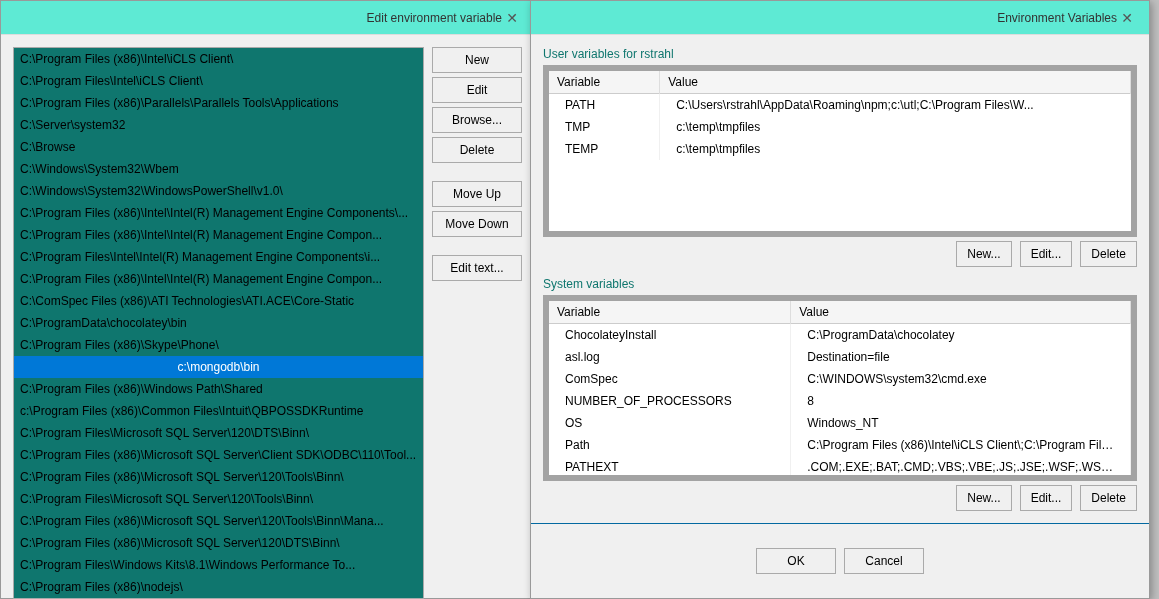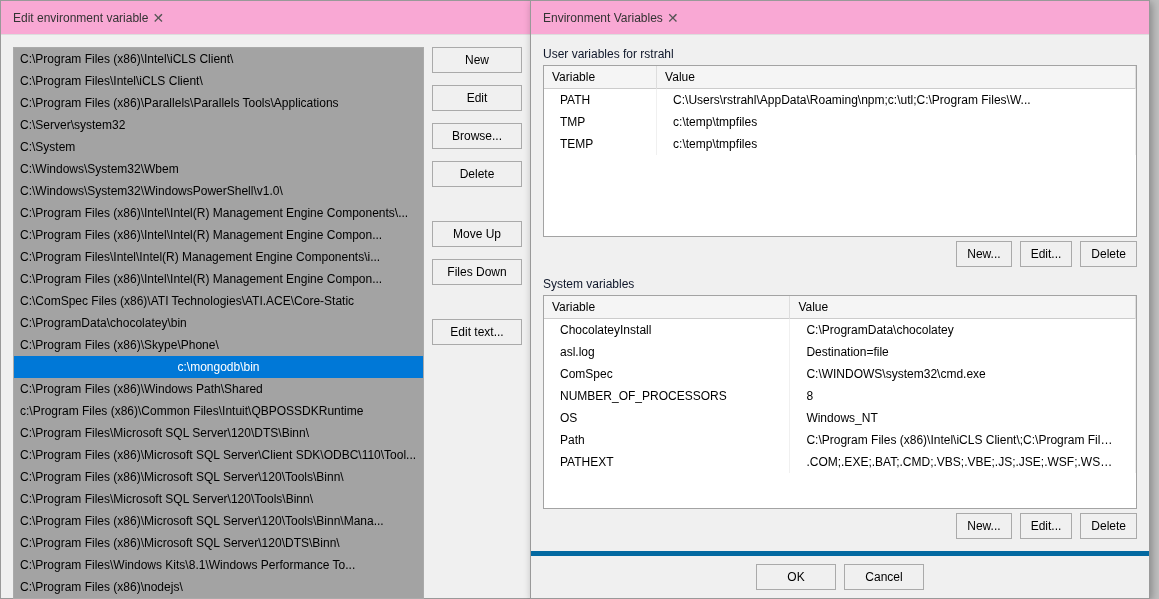--- a/index.html
+++ b/index.html
@@ -40,25 +40,25 @@
       background: #f0f0f0;
       border: 1px solid #999;
       box-shadow: 2px 2px 8px rgba(0,0,0,0.3);
       display: flex;
       flex-direction: column;
       position: absolute;
       left: 530px;
       top: 0;
     }
     .title-bar {
-      background: #f9a8d4;
+      background: #5eead4;
       padding: 8px 12px;
       display: flex;
       align-items: center;
-      justify-content: flex-start;
+      justify-content: flex-end;
       border-bottom: 1px solid #ddd;
       height: 34px;
     }
     .title-bar-text {
       font-size: 12px;
       color: #333;
     }
     .close-btn {
       width: 20px;
       height: 20px;
@@ -74,38 +74,38 @@
     }
     .dialog-content {
       display: flex;
       flex: 1;
       padding: 12px;
       gap: 8px;
     }
     .list-container {
       flex: 1;
       border: 1px solid #aaa;
-      background: #a3a3a3;
+      background: #0f766e;
       overflow-y: auto;
     }
     .list-item {
       padding: 2px 6px;
       cursor: pointer;
       white-space: nowrap;
       overflow: hidden;
       text-overflow: ellipsis;
       font-size: 12px;
       color: #000;
       line-height: 18px;
     }
     .list-item.selected { background: #0078d7; color: #fff; text-align: center; }
     .btn-panel {
       display: flex;
       flex-direction: column;
-      gap: 12px;
+      gap: 4px;
       width: 90px;
     }
     .btn {
       padding: 5px 10px;
       background: #f0f0f0;
       border: 1px solid #aaa;
       cursor: pointer;
       font-size: 12px;
       text-align: center;
       color: #000;
@@ -124,25 +124,25 @@
     .right-content {
       flex: 1;
       display: flex;
       flex-direction: column;
       padding: 12px;
       gap: 10px;
       overflow: hidden;
     }
     .section-title {
       font-size: 12px;
-      color: #0f172a;
+      color: #0f766e;
       margin-bottom: 4px;
     }
     .env-table-container {
-      border: 1px solid #a3a3a3;
+      border: 6px solid #a3a3a3;
       background: #fff;
       overflow-y: auto;
       flex: 1;
     }
     .env-table {
       width: 100%;
       border-collapse: collapse;
     }
     .env-table thead tr {
       background: #f5f5f5;
@@ -168,22 +168,22 @@
     .section-buttons {
       display: flex;
       justify-content: flex-end;
       gap: 8px;
       margin-top: 4px;
     }
     .right-footer {
       display: flex;
       justify-content: center;
       gap: 8px;
-      padding: 8px 12px;
-      border-top: 5px solid #0369a1;
+      padding: 24px 12px;
+      border-top: 1px solid #0369a1;
     }
     .system-section {
       display: flex;
       flex-direction: column;
       flex: 1;
       min-height: 0;
     }
     .user-section {
       display: flex;
       flex-direction: column;
@@ -200,21 +200,21 @@
       <span class="title-bar-text">Edit environment variable</span>
       <button class="close-btn">✕</button>
     </div>
     <div class="dialog-content">
       <div class="list-container" id="path-list">
 
       <div class="list-item">C:\Program Files (x86)\Intel\iCLS Client\</div>
           <div class="list-item">C:\Program Files\Intel\iCLS Client\</div>
           <div class="list-item">C:\Program Files (x86)\Parallels\Parallels Tools\Applications</div>
           <div class="list-item">C:\Server\system32</div>
-          <div class="list-item">C:\System</div>
+          <div class="list-item">C:\Browse</div>
           <div class="list-item">C:\Windows\System32\Wbem</div>
           <div class="list-item">C:\Windows\System32\WindowsPowerShell\v1.0\</div>
           <div class="list-item">C:\Program Files (x86)\Intel\Intel(R) Management Engine Components\...</div>
           <div class="list-item">C:\Program Files (x86)\Intel\Intel(R) Management Engine Compon...</div>
           <div class="list-item">C:\Program Files\Intel\Intel(R) Management Engine Components\i...</div>
           <div class="list-item">C:\Program Files (x86)\Intel\Intel(R) Management Engine Compon...</div>
           <div class="list-item">C:\ComSpec Files (x86)\ATI Technologies\ATI.ACE\Core-Static</div>
           <div class="list-item">C:\ProgramData\chocolatey\bin</div>
           <div class="list-item">C:\Program Files (x86)\Skype\Phone\</div>
           <div class="list-item selected">c:\mongodb\bin</div>
@@ -229,21 +229,21 @@
           <div class="list-item">C:\Program Files\Windows Kits\8.1\Windows Performance To...</div>
           <div class="list-item">C:\Program Files (x86)\nodejs\</div>
         </div>
       <div class="btn-panel">
         <button class="btn">New</button>
         <button class="btn">Edit</button>
         <button class="btn">Browse...</button>
         <button class="btn">Delete</button>
         <div style="height:10px;"></div>
         <button class="btn">Move Up</button>
-        <button class="btn">Files Down</button>
+        <button class="btn">Move Down</button>
         <div style="height:10px;"></div>
         <button class="btn">Edit text...</button>
       </div>
     </div>
 
   </div>
 
   <div class="dialog-right">
     <div class="title-bar">
       <span class="title-bar-text">Environment Variables</span>

